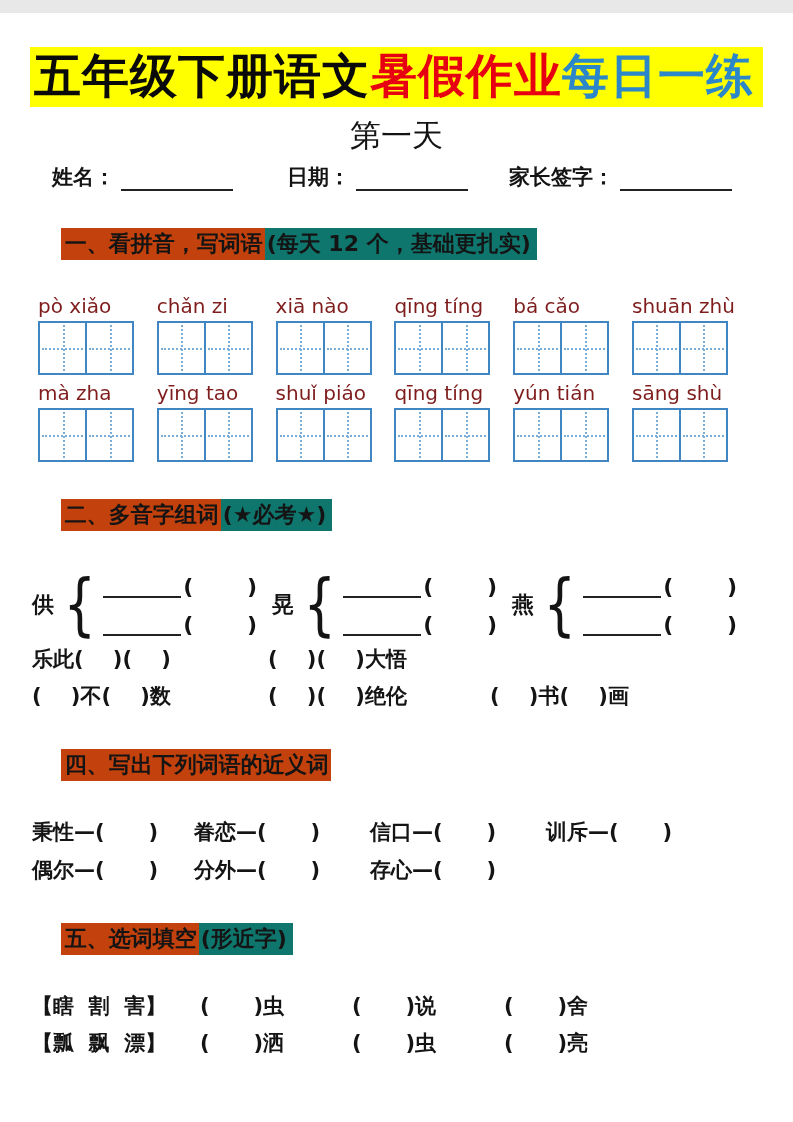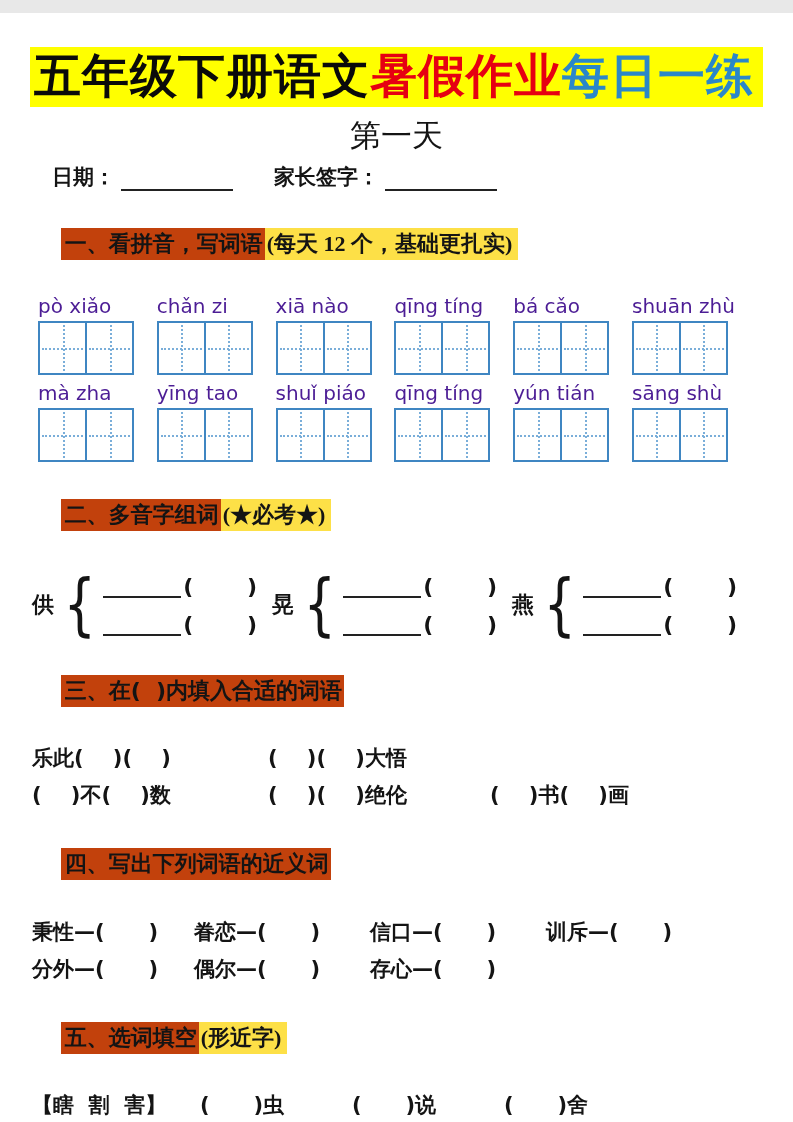--- a/index.html
+++ b/index.html
@@ -20,25 +20,25 @@
   
   .info{display:flex;font-size:21px;font-weight:600;margin:0 0 8px 22px;}
   .info-field{display:flex;align-items:flex-end;}
   .f1{width:235px;}
   .f2{width:222px;}
   .blank{display:inline-block;border-bottom:2px solid #222;}
   .b112{width:112px;height:22px;margin-left:6px;}
   
   .sec-head{font-size:22px;font-weight:700;margin:9px 0 5px 0;line-height:1.35;white-space:pre-wrap;}
   .hl-blue{background:#c2410c;padding:3px 2px 4px 4px;}
-  .hl-pink{background:#fde047;padding:3px 6px 4px 2px;font-family:Liberation Serif, serif;}
+  .hl-pink{background:#0f766e;padding:3px 6px 4px 2px;}
   
   .pin-row{display:flex;justify-content:space-between;width:690px;margin:2px 0 6px 8px;}
   .pin-col{width:96px;}
-  .pin-label{font-size:20px;font-weight:500;white-space:nowrap;margin-bottom:3px;color:#4c1d95;}
+  .pin-label{font-size:20px;font-weight:500;white-space:nowrap;margin-bottom:3px;color:#7f1d1d;}
   .tbox{width:92px;height:50px;border:2px solid #3f86c2;display:flex;background:#fff;}
   .tcell{flex:1;position:relative;}
   .tcell + .tcell{border-left:2px solid #3f86c2;}
   .tcell::before{content:"";position:absolute;left:50%;top:2px;bottom:2px;border-left:2px dotted #7aaed9;}
   .tcell::after{content:"";position:absolute;top:50%;left:2px;right:2px;border-top:2px dotted #7aaed9;}
   
   .duo-row{display:flex;justify-content:space-between;padding-right:26px;margin:14px 0 10px 2px;}
   .duo-group{display:flex;align-items:center;}
   .duo-char{font-size:22px;font-weight:600;margin-right:4px;}
   .brace{font-size:68px;font-weight:400;line-height:0.85;transform:scaleX(0.75);display:inline-block;margin-right:2px;}
@@ -58,20 +58,24 @@
 
 <div class="page">
 
   <div class="banner">
     <span class="t-black">五年级下册语文</span><span class="t-red">暑假作业</span><span class="t-blue">每日一练</span>
   </div>
 
   <div class="day">第一天</div>
 
   <div class="info">
+    <div class="info-field f1">
+      <span>姓名：</span>
+      <span class="blank b112"></span>
+    </div>
     <div class="info-field f2">
       <span>日期：</span>
       <span class="blank b112"></span>
     </div>
     <div class="info-field">
       <span>家长签字：</span>
       <span class="blank b112"></span>
     </div>
   </div>
 
@@ -211,45 +215,42 @@
             <span class="paren">(       )</span>
           </div>
         <div class="duo-line">
             <span class="blank b78"></span>
             <span class="paren">(       )</span>
           </div>
       </div>
     </div>
   </div>
 
-  <div class="sec-head">
-    <span class="hl-blue">三、在(  )内填入合适的词语</span>
-  </div>
   <div class="grid-row g3">
     <span class="cell-item">乐此(    )(    )</span>
     <span class="cell-item">(    )(    )大悟</span>
   </div>
   <div class="grid-row g3">
     <span class="cell-item">(    )不(    )数</span>
     <span class="cell-item">(    )(    )绝伦</span>
     <span class="cell-item">(    )书(    )画</span>
   </div>
 
   <div class="sec-head">
     <span class="hl-blue">四、写出下列词语的近义词</span>
   </div>
   <div class="grid-row g4">
     <span class="cell-item">秉性—(      )</span>
     <span class="cell-item">眷恋—(      )</span>
     <span class="cell-item">信口—(      )</span>
     <span class="cell-item">训斥—(      )</span>
   </div>
   <div class="grid-row g4">
+    <span class="cell-item">偶尔—(      )</span>
     <span class="cell-item">分外—(      )</span>
-    <span class="cell-item">偶尔—(      )</span>
     <span class="cell-item">存心—(      )</span>
   </div>
 
   <div class="sec-head">
     <span class="hl-blue">五、选词填空</span><span class="hl-pink">(形近字)</span>
   </div>
   <div class="grid-row g5">
     <span class="cell-item">【瞎  割  害】</span>
     <span class="cell-item">(      )虫</span>
     <span class="cell-item">(      )说</span>

